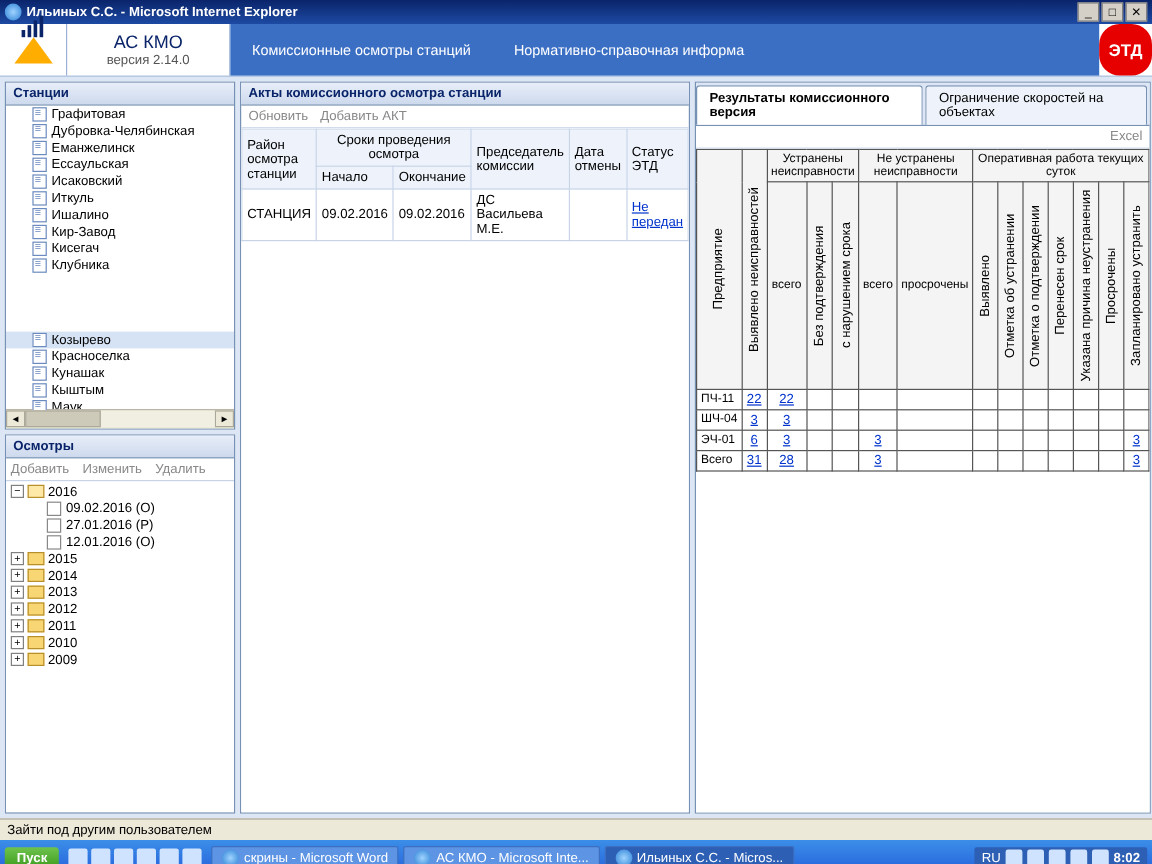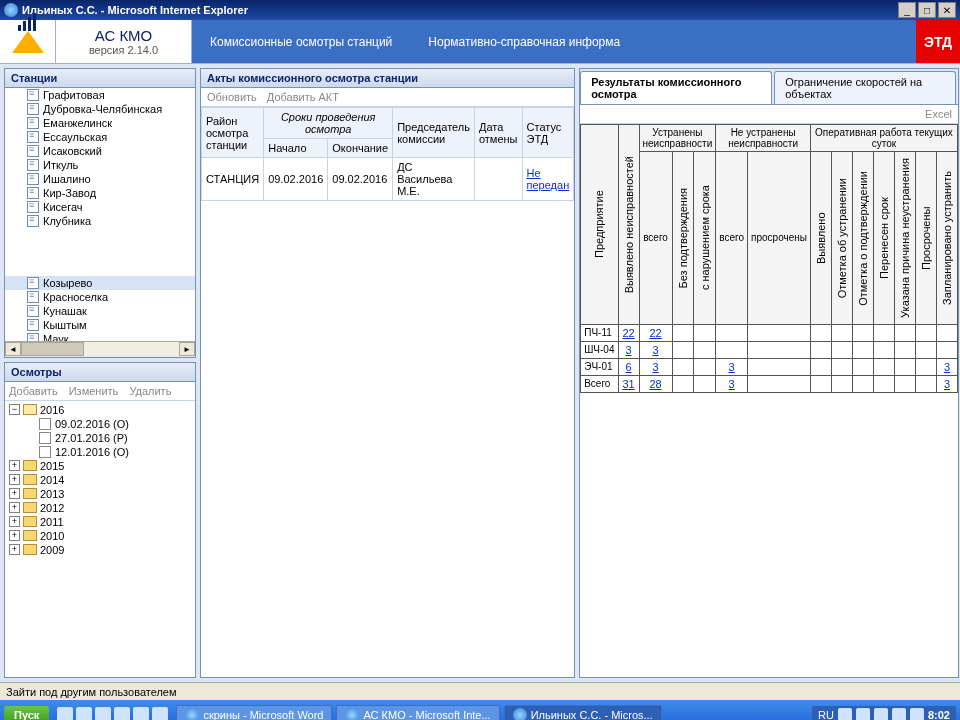--- a/index.html
+++ b/index.html
@@ -11,21 +11,21 @@
 .appbar { height: 44px; background: #fff; display: flex; align-items: stretch; border-bottom: 1px solid #9bb2d6;}
 .logo { width: 56px; display:flex; align-items:center; justify-content:center; border-right: 1px solid #9bb2d6;}
 .logo-triangle { width:0; height:0; border-left:16px solid transparent; border-right:16px solid transparent; border-bottom:22px solid #ffae00; position:relative;}
 .logo-bars { position:absolute; bottom:0; left:-10px; display:flex; gap:2px; align-items:flex-end;}
 .logo-bars span{width:3px; background:#0a246a;}
 .brand { width: 136px; display:flex; flex-direction:column; align-items:center; justify-content:center; border-right:1px solid #9bb2d6;}
 .brand-title{color:#0a246a; font-weight:normal; font-size:15px;}
 .brand-ver{color:#555;}
 .menubar { flex:1; display:flex; background:#3b6fc4;}
 .menuitem{ color:#fff; display:flex; align-items:center; padding:0 18px; font-size:12px; cursor:pointer;}
-.etd-badge{ width:44px; background:#e60000; color:#fff; display:flex; align-items:center; justify-content:center; font-weight:bold; font-size:14px;}
+.etd-badge{ width:44px; background:#e60000; color:#fff; display:flex; align-items:center; justify-content:center; font-weight:bold; font-size:14px;border-radius:17px;}
 .content{ display:flex; height: 618px; background:#dde6f4; padding:4px; gap:4px;}
 .left-col{ width: 192px; display:flex; flex-direction:column; gap:4px;}
 .panel{ background:#fff; border:1px solid #7691b3; display:flex; flex-direction:column; min-height:0;}
 .panel-hd{ background:linear-gradient(#e8eef9,#cdd9ed); color:#0a246a; font-weight:bold; padding:3px 6px; border-bottom:1px solid #7691b3;}
 .tree{ overflow:auto; flex:1; min-height:0;}
 .tree-item{ display:flex; align-items:center; gap:4px; padding:1px 4px 1px 22px; white-space:nowrap; cursor:pointer;}
 .tree-item.sel{ background:#d6e3f5;margin-top:48px;}
 .doc-icon{ width:12px; height:12px; border:1px solid #6b8abf; background:#fff; display:inline-block; position:relative;}
 .doc-icon::after{content:"≡"; position:absolute; top:-2px; left:1px; color:#6b8abf; font-size:9px;}
 .hscroll{ height:16px; background:#ece9d8; border-top:1px solid #aca899; display:flex; align-items:center;}
@@ -41,21 +41,21 @@
 .fld.open{ background:#ffe9a8;}
 .pg{width:12px;height:12px; border:1px solid #888; background:#fff;}
 .child{ padding-left:30px;}
 .child .node{gap:4px;}
 .right-col{ flex:1; display:flex; flex-direction:row; gap:4px; min-width:0;}
 .acts-tb{ display:flex; gap:10px; padding:3px 6px; border-bottom:1px solid #c7d4e8;}
 .acts-tb a{ color:#888; cursor:pointer;}
 .grid{ width:100%; border-collapse:collapse;}
 .grid th,.grid td{ border:1px solid #c7d4e8; padding:3px 4px; text-align:left; background:#fff;}
 .grid th{ background:#eef3fb; font-weight:normal;}
-.grid .sup{ text-align:center; font-weight:normal;font-style:italic;}
+.grid .sup{ text-align:center; font-weight:normal;}
 .link{ color:#0033cc; text-decoration:underline; cursor:pointer;}
 .acts-body{flex:1; overflow:hidden; display:flex; flex-direction:column;}
 .grid-wrap{flex:1; overflow:auto; background:#fff;}
 .tabs{ display:flex; background:#dde6f4; padding-top:2px; border-bottom:1px solid #7691b3;}
 .tab{ padding:4px 10px; border:1px solid #7691b3; border-bottom:none; margin-right:2px; background:#eef3fb; border-radius:3px 3px 0 0; cursor:pointer;}
 .tab.active{ background:#fff; font-weight:bold;}
 .excel-bar{ padding:3px 6px; border-bottom:1px solid #c7d4e8;text-align:right;}
 .excel-bar a{ color:#888; cursor:pointer;}
 .res-grid{ border-collapse:collapse; width:100%; background:#fff;}
 .res-grid th,.res-grid td{ border:1px solid #555; padding:2px 3px; font-size:10px;}
@@ -288,21 +288,21 @@
             <td><span class="link">Не передан</span></td>
           </tr>
         </tbody>
             </table>
         </div>
       </div>
     </div>
 
     <div class="panel" style="flex:1.4;">
       <div class="tabs">
-        <div class="tab active">Результаты комиссионного осмотра</div>
+        <div class="tab active">Результаты комиссионного версия</div>
         <div class="tab">Ограничение скоростей на объектах</div>
       </div>
       <div class="excel-bar"><a>Excel</a></div>
       <div class="res-wrap">
       <table class="res-grid">
         <thead>
         <tr>
           <th rowspan="2">
                   <div class="vtext">Предприятие</div>
                 </th>

